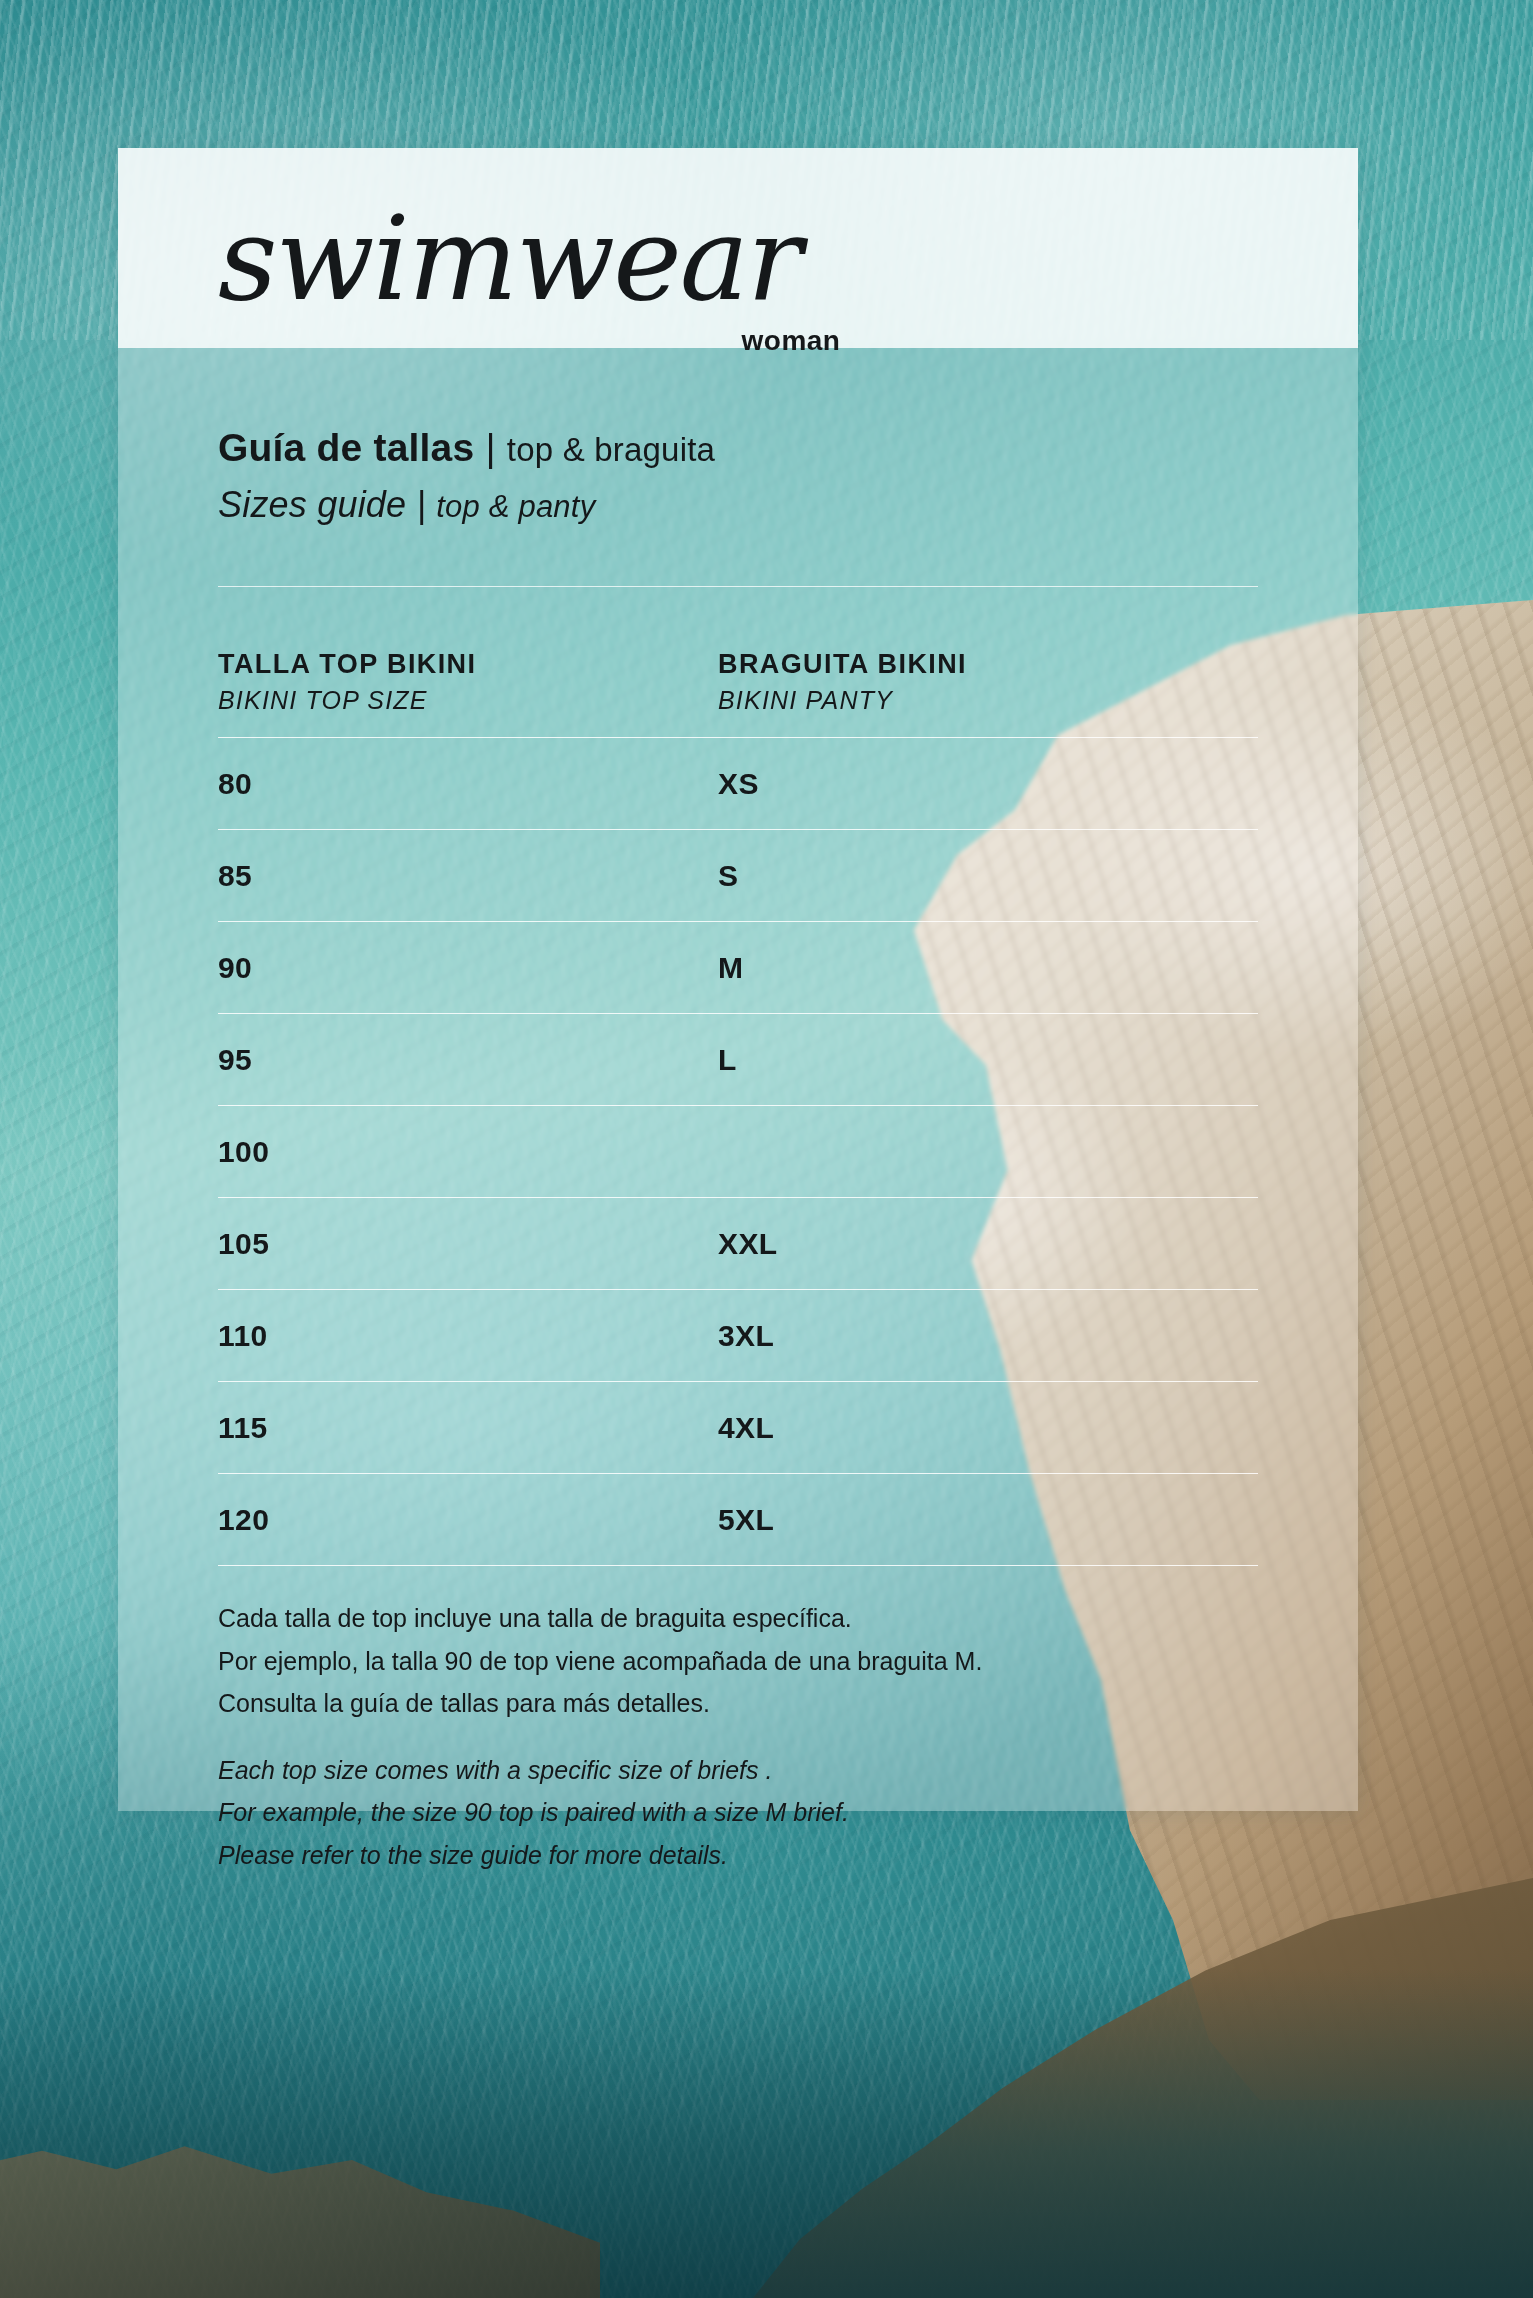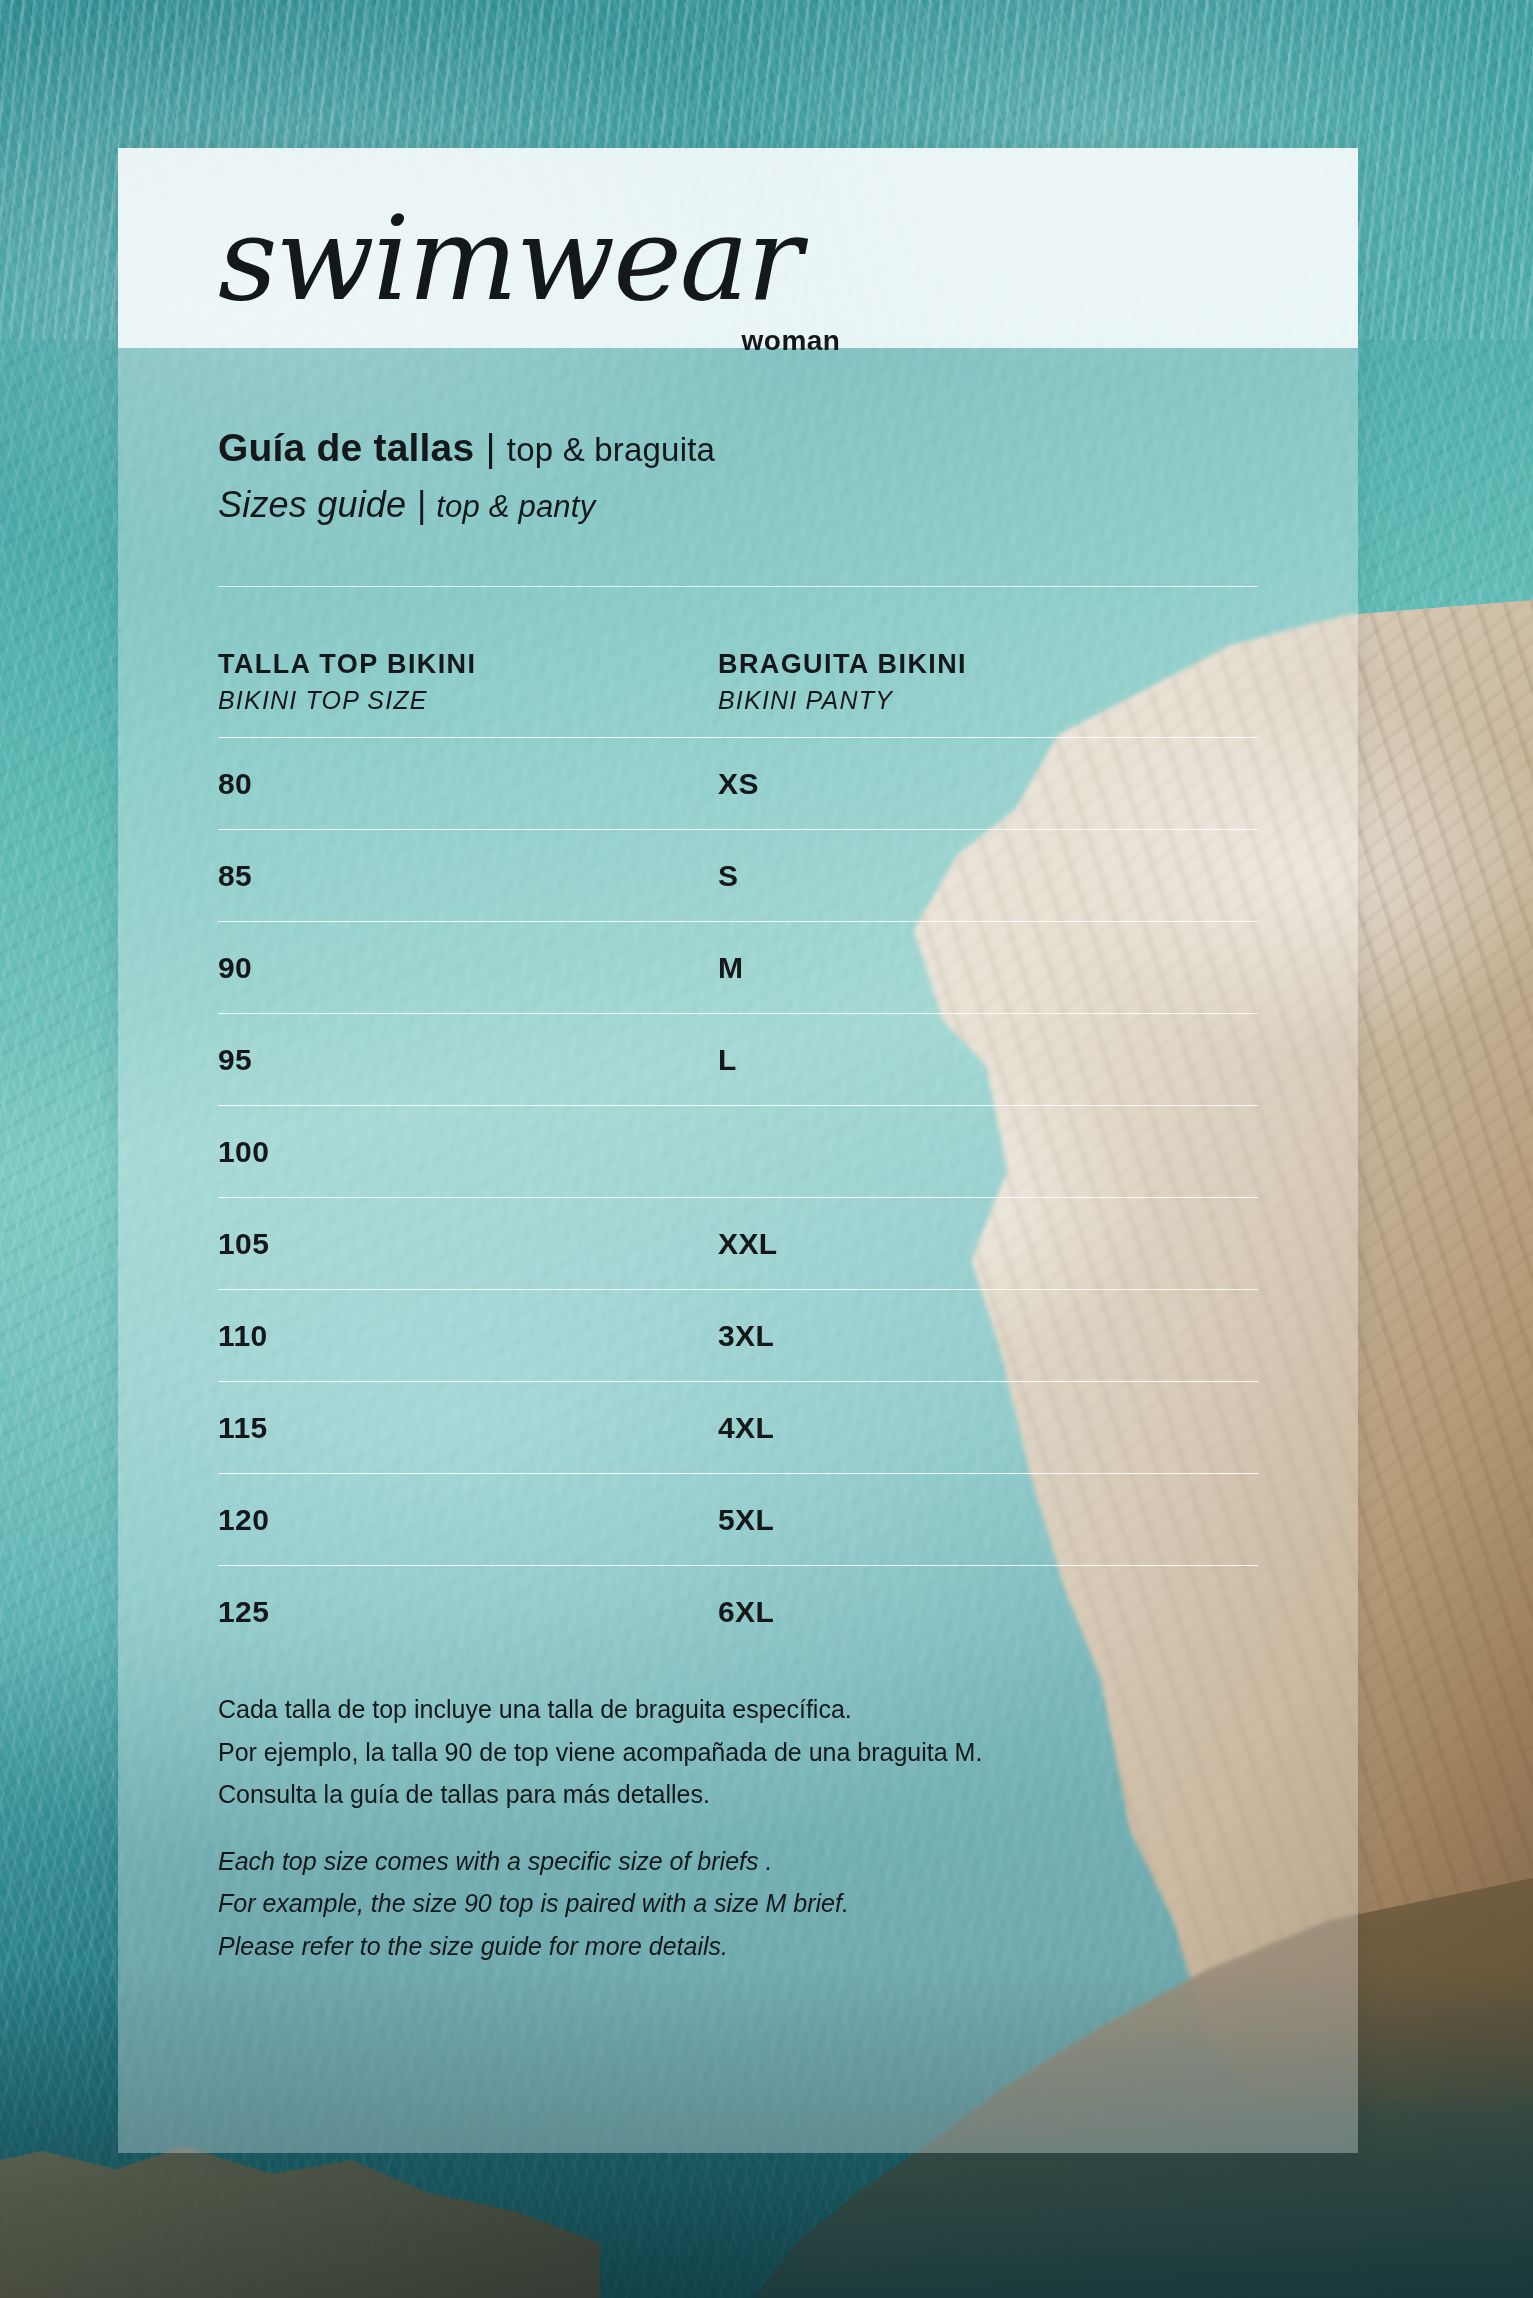--- a/index.html
+++ b/index.html
@@ -121,21 +121,21 @@
     clip-path: polygon(0% 100%, 0% 42%, 10% 36%, 22% 44%, 33% 34%, 47% 46%, 60% 40%, 72% 54%, 86% 62%, 100% 76%, 100% 100%);
     opacity: .85;
   }
 
   
   .card {
     position: absolute;
     left: 118px;
     top: 148px;
     width: 1240px;
-    height: 2005px;
+    height: 1663px;
     background: rgba(255,255,255,0.30);
     backdrop-filter: blur(2px);
     box-shadow: 0 2px 22px rgba(10,60,70,0.12);
   }
   .card-header {
     background: rgba(255,255,255,0.82);
     padding: 58px 0 40px 0;
     height: 200px;
     box-sizing: border-box;
   }
@@ -335,24 +335,20 @@
       <div class="col2 cell">3XL</div>
     </div>
     <div class="data-row rowline">
       <div class="col1 cell">115</div>
       <div class="col2 cell">4XL</div>
     </div>
     <div class="data-row rowline">
       <div class="col1 cell">120</div>
       <div class="col2 cell">5XL</div>
     </div>
-    <div class="data-row">
-      <div class="col1 cell">125</div>
-      <div class="col2 cell">6XL</div>
-    </div>
 
   </div>
 
   <div class="notes">
     <div class="note-es">
       <p>Cada talla de top incluye una talla de braguita específica.</p>
       <p>Por ejemplo, la talla 90 de top viene acompañada de una braguita M.</p>
       <p>Consulta la guía de tallas para más detalles.</p>
     </div>
     <div class="note-en">

